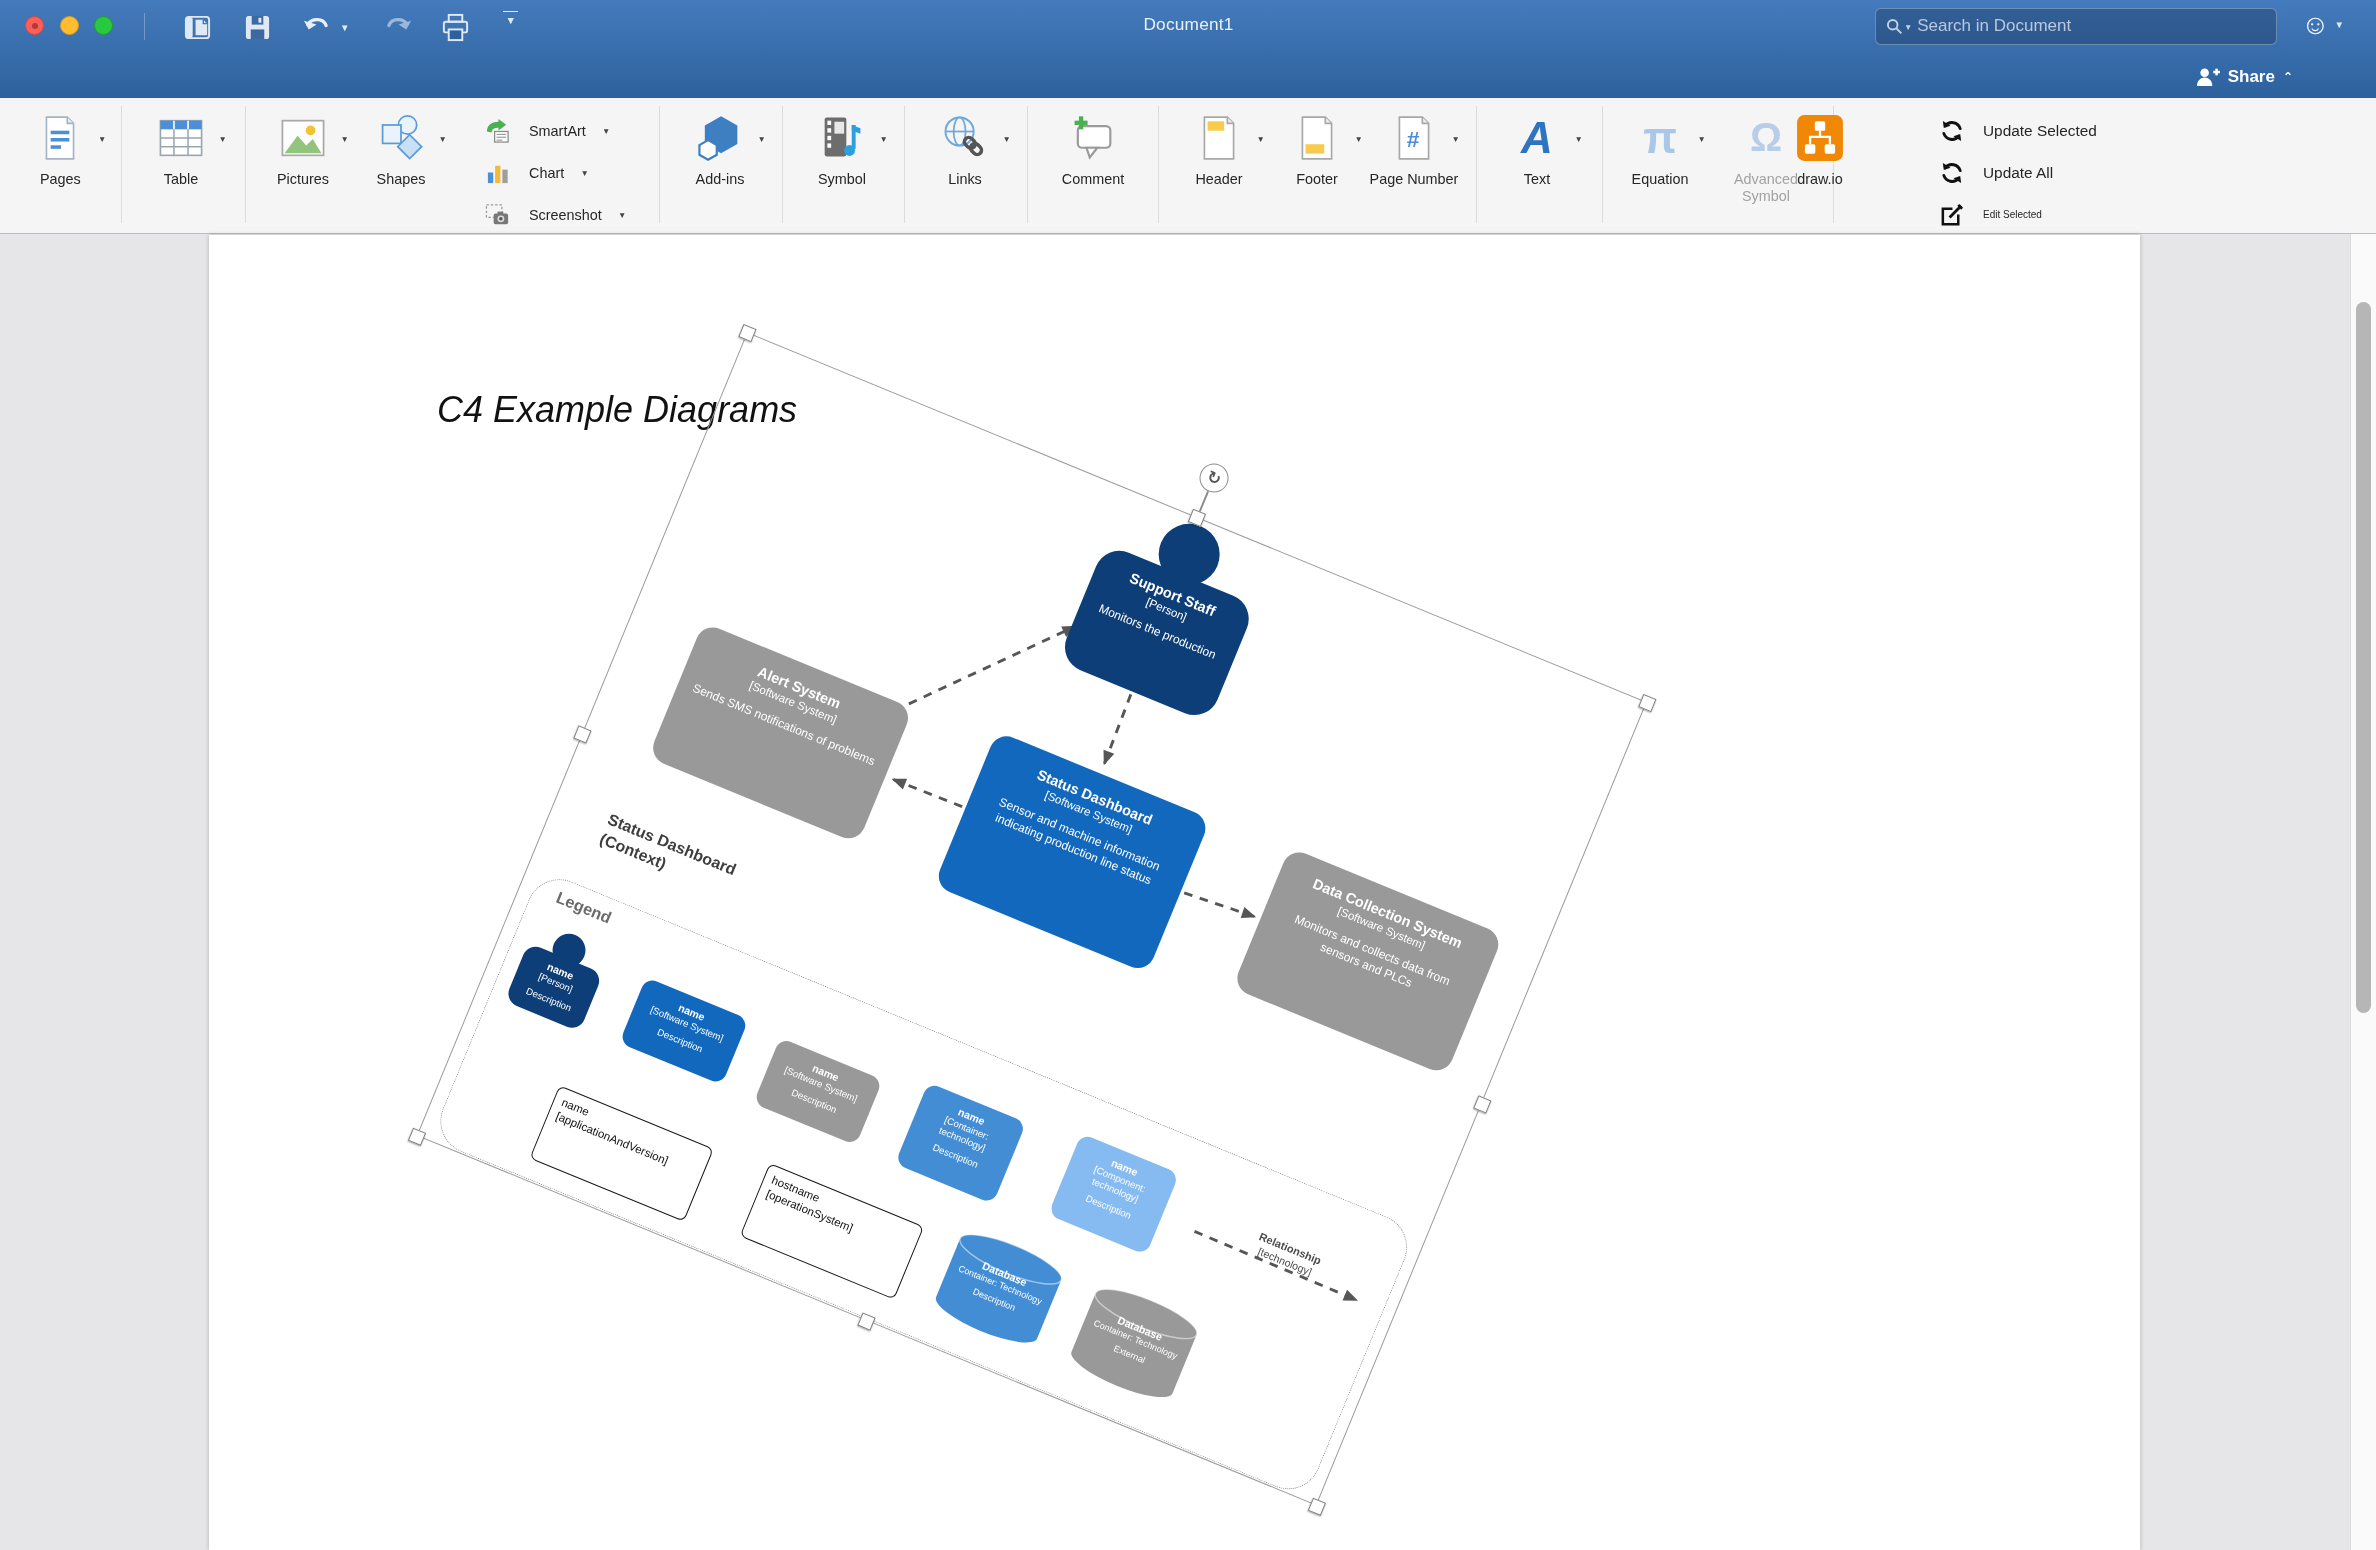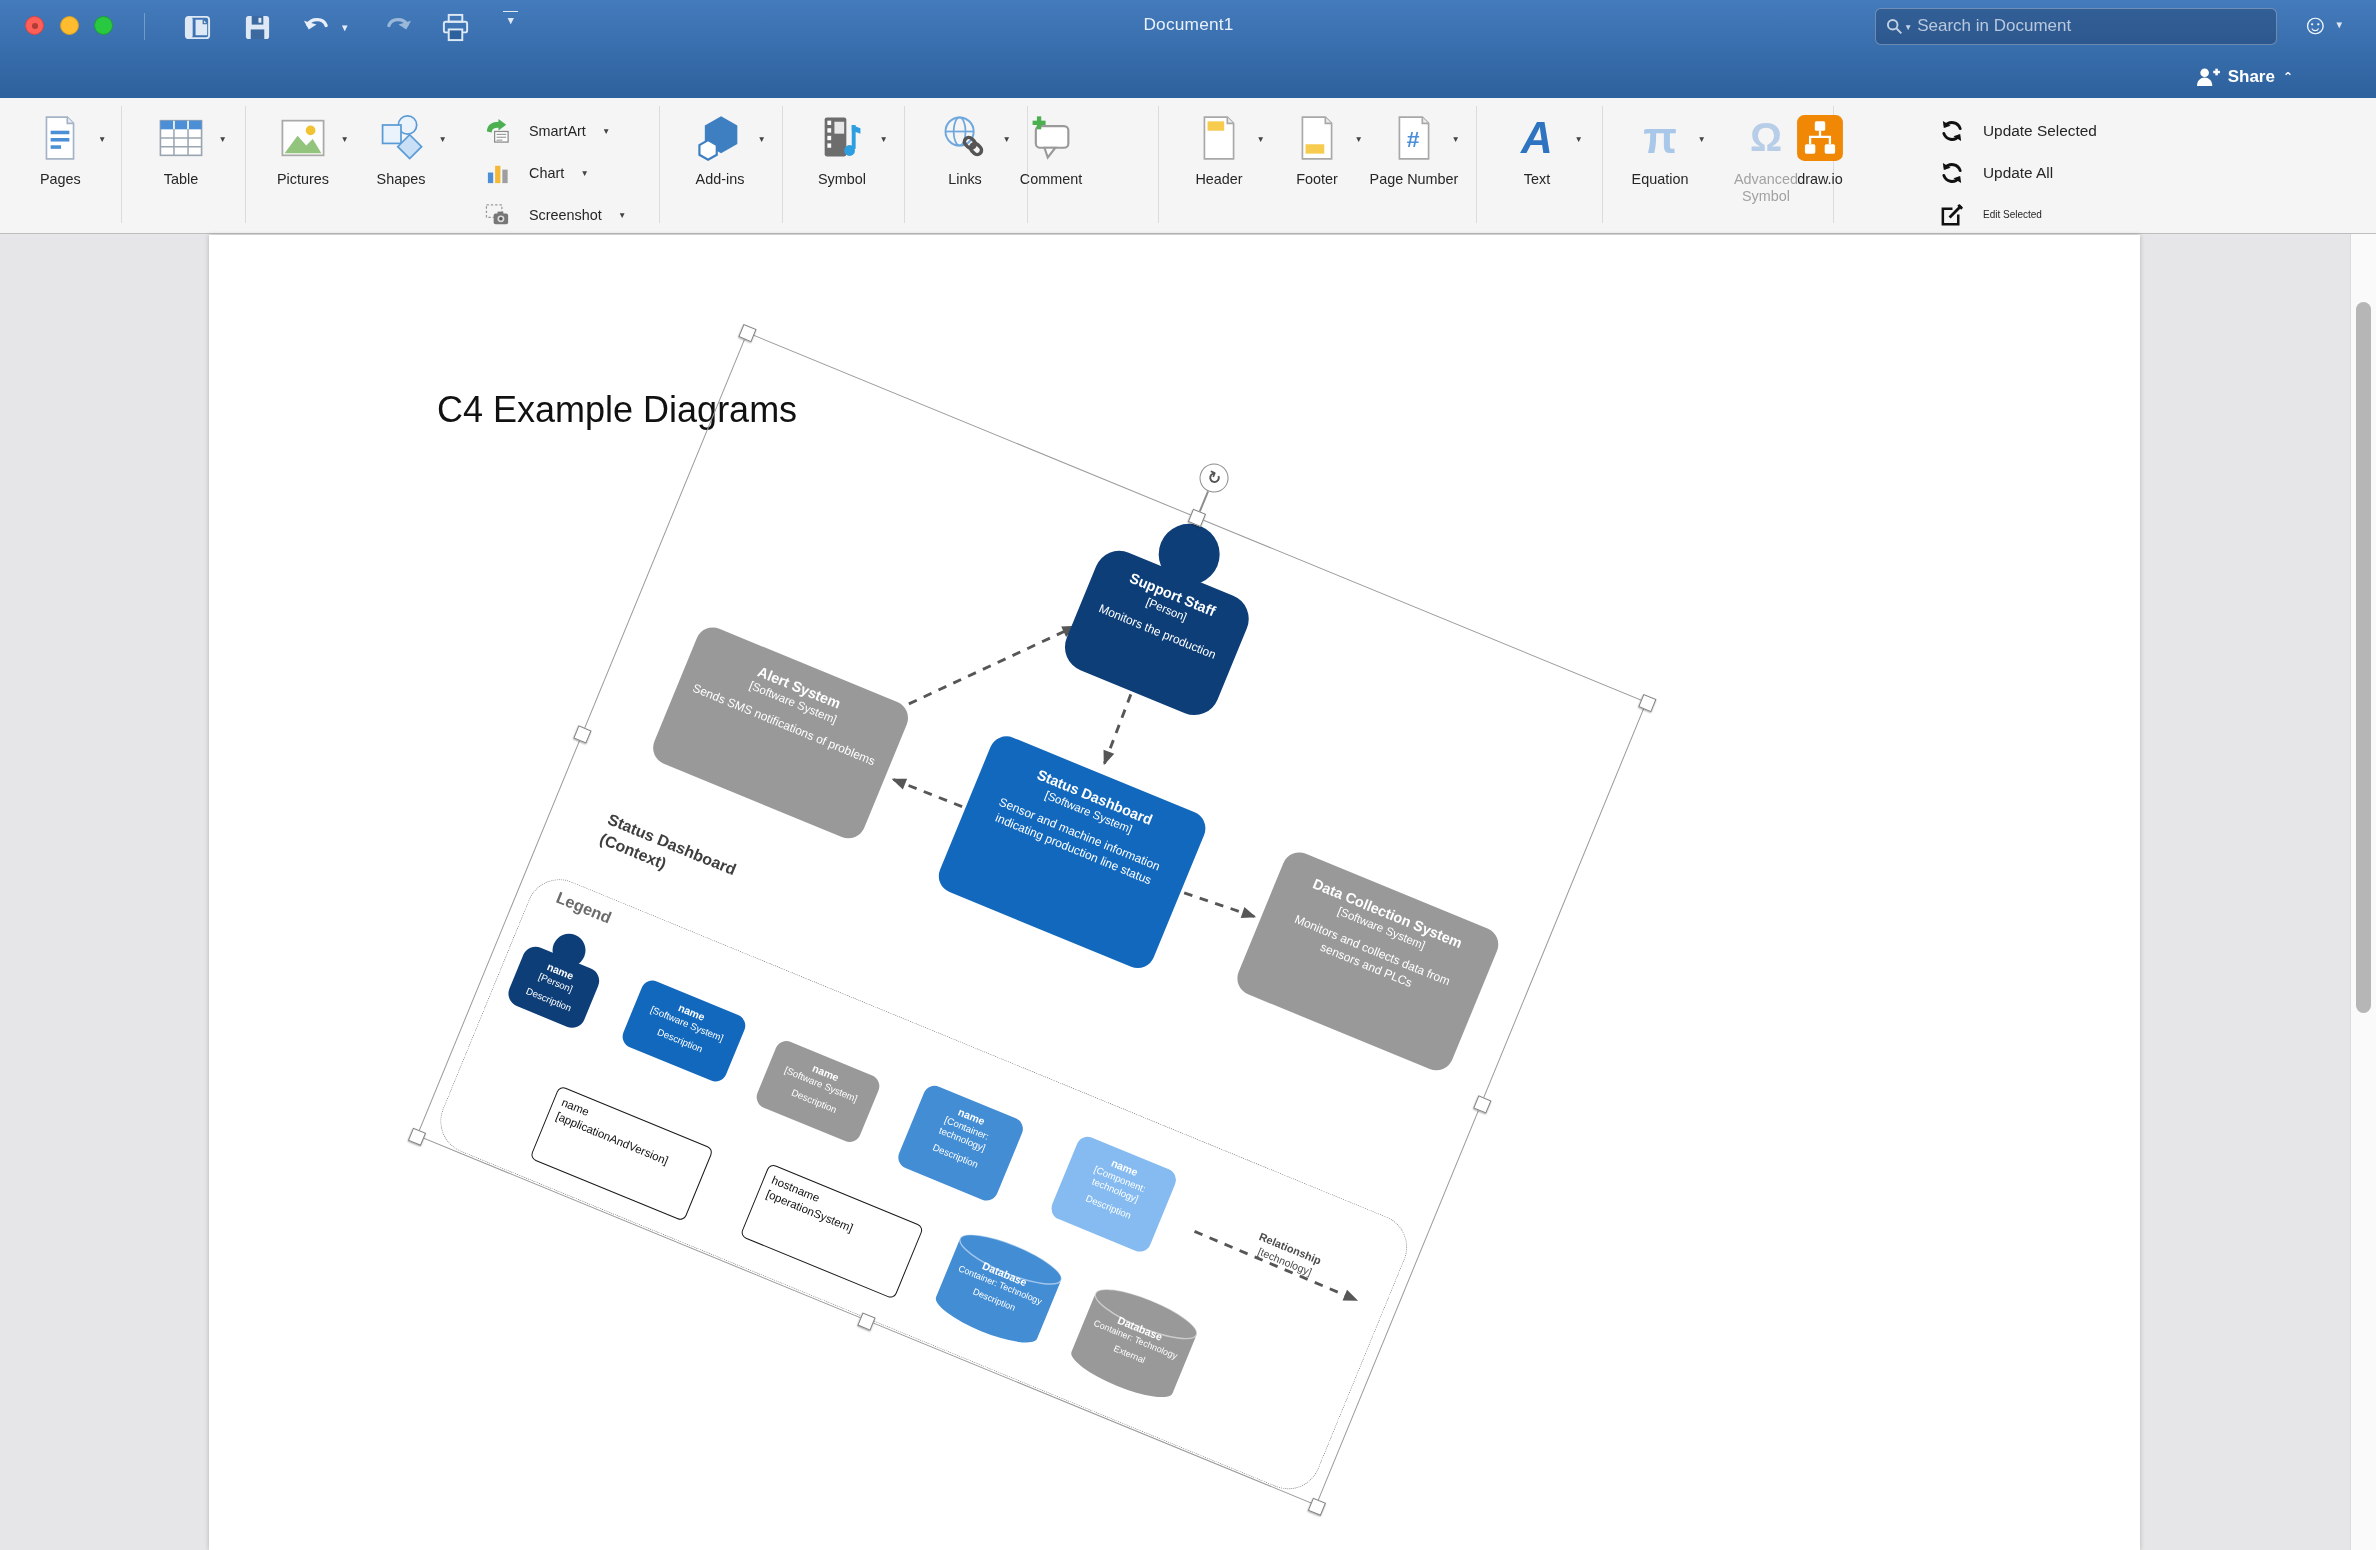--- a/index.html
+++ b/index.html
@@ -48,21 +48,21 @@
   .rbtn .ric { height:60px; display:flex; align-items:center; justify-content:center; position:relative; }
   .rbtn .dd { position:absolute; right:1.9px; top:25px; font-size:9.6px; color:#444; }
   .rlabel { margin-top:3.8px; font-size:14.4px; color:#262626; line-height:1.15; }
   .rlabel.disabled { color:#a2a2a2; }
   .rcol { position:absolute; top:11.5px; }
   .rrow { display:flex; align-items:center; gap:18px; height:42px; font-size:14.4px; color:#262626; cursor:default; }
   .rrow .dd { font-size:9.6px; color:#444; }
   .glyph-icon { font-weight:bold; }
 
   
-  .docarea { position:absolute; left:0; top:234px; width:2377px; height:964px; background:#e6e6e8; }
+  .docarea { position:absolute; left:0; top:234px; width:2377px; height:964px; background:#e6e6e8;font-style:italic; }
   .page { position:absolute; left:209px; top:1px; width:1931px; height:1315px; background:#ffffff;
     box-shadow:0 0 4.8px rgba(0,0,0,.22); }
   .scroll-track { position:absolute; left:2350px; top:0; width:27px; height:1316px;
     background:#fafafa; border-left:1px solid #dadada; }
   .scroll-thumb { position:absolute; left:4.8px; top:68px; width:15.4px; height:711px;
     background:#b6b6b6; border-radius:8.6px; }
   .doc-heading { position:absolute; left:437px; top:154px; font-size:36px; font-weight:500; color:#111; }
 
   
   .frame { position:absolute; left:747px; top:332px; width:973px; height:869px;
@@ -333,21 +333,21 @@
       <g transform="rotate(45 31 31)" fill="none" stroke="#555" stroke-width="3.2">
         <rect x="22" y="27" width="11" height="8" rx="4"></rect>
         <rect x="30" y="27" width="11" height="8" rx="4"></rect>
       </g>
     </svg>
         <span class="dd">▾</span>
       </div>
     <div class="rlabel">Links</div>
   </div>
 
-  <div class="rbtn" style="left:1005px;">
+  <div class="rbtn" style="left:1047px;">
     <div class="ric">
         <svg width="52" height="54" viewBox="0 0 48 48">
       <rect x="10" y="13" width="30" height="20" rx="4" fill="#fff" stroke="#9a9a9a" stroke-width="2"></rect>
       <path d="M18 33 l3 9 l7 -9 z" fill="#fff" stroke="#9a9a9a" stroke-width="2"></path>
       <line x1="13" y1="4" x2="13" y2="16" stroke="#4caf50" stroke-width="4"></line>
       <line x1="7" y1="10" x2="19" y2="10" stroke="#4caf50" stroke-width="4"></line>
     </svg>
       </div>
     <div class="rlabel">Comment</div>
   </div>

